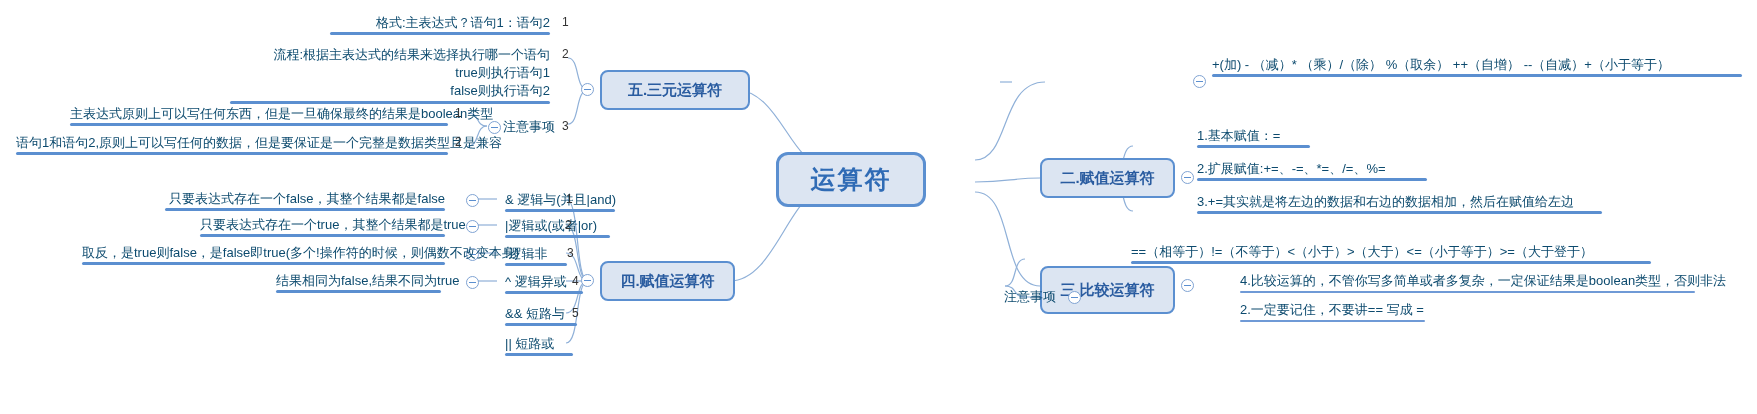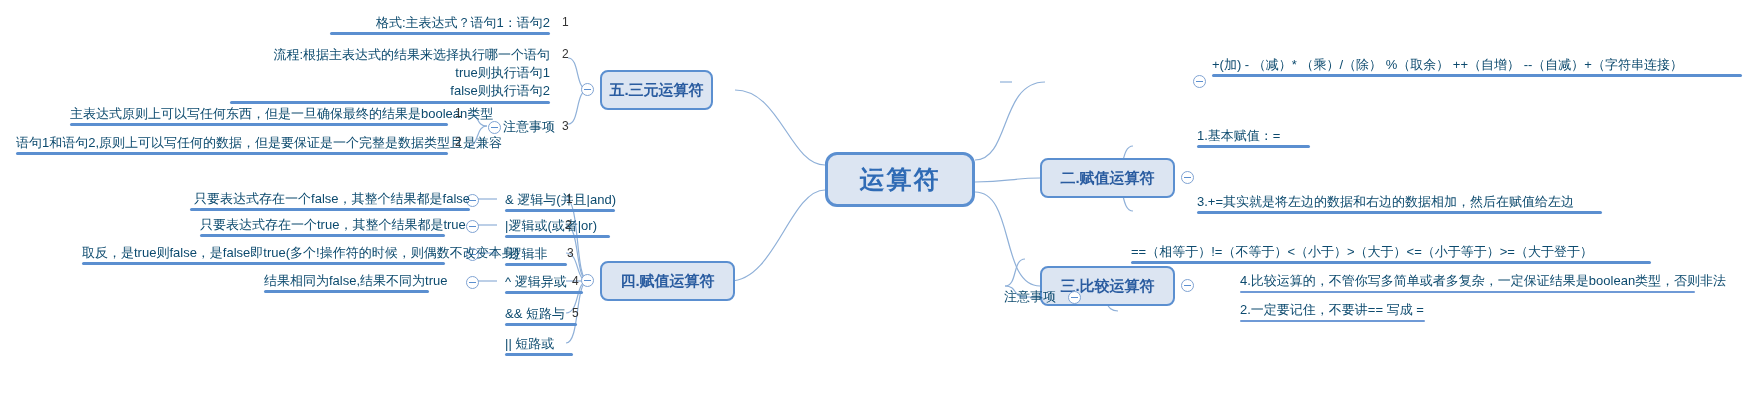--- a/index.html
+++ b/index.html
@@ -120,47 +120,48 @@
       <path d="M1005,286 C1018,286 1012,297 1025,297"></path>
 
       <path d="M1096,297 C1110,297 1104,283 1118,283"></path>
       <path d="M1096,297 C1110,297 1104,311 1118,311"></path>
       <path d="M1020,297 L1060,297"></path>
 
       <path d="M1000,82 L1012,82"></path>
     </g>
   </svg>
 
-  <div class="boxnode root" style="left:825px;top:152px;width:150px;height:55px;">
+  <div class="boxnode root" style="left:776px;top:152px;width:150px;height:55px;">
     <span>运算符</span>
   </div>
 
   <div class="toggle" style="left:1193px;top:75px;"></div>
-  <div class="leaf ul" style="left:1212px;top:56px;width:530px;">+(加) - （减）* （乘）/（除） %（取余） ++（自增） --（自减）+（字符串连接）</div>
+  <div class="leaf ul" style="left:1212px;top:56px;width:530px;">+(加) - （减）* （乘）/（除） %（取余） ++（自增） --（自减）+（小于等于）</div>
 
   <div class="boxnode lvl1" style="left:1040px;top:158px;width:135px;height:40px;">
     <span>二.赋值运算符</span>
   </div>
   <div class="toggle" style="left:1181px;top:171px;"></div>
   <div class="leaf ul" style="left:1197px;top:127px;width:113px;">1.基本赋值：=</div>
+  <div class="leaf ul" style="left:1197px;top:160px;width:230px;">2.扩展赋值:+=、-=、*=、/=、%=</div>
   <div class="leaf ul" style="left:1197px;top:193px;width:405px;">3.+=其实就是将左边的数据和右边的数据相加，然后在赋值给左边</div>
 
-  <div class="boxnode lvl1" style="left:1040px;top:266px;width:135px;height:40px;">
+  <div class="boxnode lvl1" style="left:1040px;top:266px;width:135px;height:48px;">
     <span>三.比较运算符</span>
   </div>
   <div class="toggle" style="left:1181px;top:279px;"></div>
   <div class="leaf ul" style="left:1131px;top:243px;width:520px;">==（相等于）!=（不等于）&lt;（小于）&gt;（大于）&lt;=（小于等于）&gt;=（大于登于）</div>
 
   <div class="leaf noul" style="left:1004px;top:288px;width:56px;">注意事项</div>
   <div class="toggle" style="left:1068px;top:291px;"></div>
 
   <div class="leaf ul thin" style="left:1240px;top:272px;width:455px;">4.比较运算的，不管你写多简单或者多复杂，一定保证结果是boolean类型，否则非法</div>
   <div class="leaf ul thin" style="left:1240px;top:301px;width:185px;">2.一定要记住，不要讲== 写成 =</div>
 
-  <div class="boxnode lvl1" style="left:600px;top:70px;width:113px;height:40px;">
+  <div class="boxnode lvl1" style="left:600px;top:70px;width:150px;height:40px;">
     <span>五.三元运算符</span>
   </div>
   <div class="toggle" style="left:581px;top:83px;"></div>
 
   <div class="leaf ul r" style="left:330px;top:14px;width:220px;">格式:主表达式？语句1：语句2</div>
   <span class="num" style="left:562px;top:15px;">1</span>
 
   <div class="leaf ul r multiline" style="left:230px;top:46px;width:320px;">流程:根据主表达式的结果来选择执行哪一个语句
 true则执行语句1
 false则执行语句2</div>
@@ -177,35 +178,35 @@
   <span class="num" style="left:455px;top:135px;">2</span>
 
   <div class="boxnode lvl1" style="left:600px;top:261px;width:135px;height:40px;">
     <span>四.赋值运算符</span>
   </div>
   <div class="toggle" style="left:581px;top:274px;"></div>
 
   <div class="leaf ul" style="left:505px;top:191px;width:110px;">&amp; 逻辑与(并且|and)</div>
   <span class="num" style="left:566px;top:192px;">1</span>
   <div class="toggle" style="left:466px;top:194px;"></div>
-  <div class="leaf ul r" style="left:165px;top:190px;width:280px;margin-left:25px;">只要表达式存在一个false，其整个结果都是false</div>
+  <div class="leaf ul r" style="left:165px;top:190px;width:280px;">只要表达式存在一个false，其整个结果都是false</div>
 
   <div class="leaf ul" style="left:505px;top:217px;width:105px;">|逻辑或(或者|or)</div>
   <span class="num" style="left:565px;top:218px;">2</span>
   <div class="toggle" style="left:466px;top:220px;"></div>
   <div class="leaf ul r" style="left:200px;top:216px;width:245px;">只要表达式存在一个true，其整个结果都是true</div>
 
   <div class="leaf ul" style="left:505px;top:245px;width:62px;">!逻辑非</div>
   <span class="num" style="left:567px;top:246px;">3</span>
   <div class="toggle" style="left:466px;top:248px;"></div>
   <div class="leaf ul r" style="left:82px;top:244px;width:363px;">取反，是true则false，是false即true(多个!操作符的时候，则偶数不改变本身)</div>
 
   <div class="leaf ul" style="left:505px;top:273px;width:78px;">^ 逻辑异或</div>
   <span class="num" style="left:572px;top:274px;">4</span>
   <div class="toggle" style="left:466px;top:276px;"></div>
-  <div class="leaf ul r" style="left:264px;top:272px;width:165px;">结果相同为false,结果不同为true</div>
+  <div class="leaf ul r" style="left:276px;top:272px;width:165px;">结果相同为false,结果不同为true</div>
 
   <div class="leaf ul" style="left:505px;top:305px;width:72px;">&amp;&amp; 短路与</div>
   <span class="num" style="left:572px;top:306px;">5</span>
 
   <div class="leaf ul" style="left:505px;top:335px;width:68px;">|| 短路或</div>
 
 </div>
 
 </body></html>

